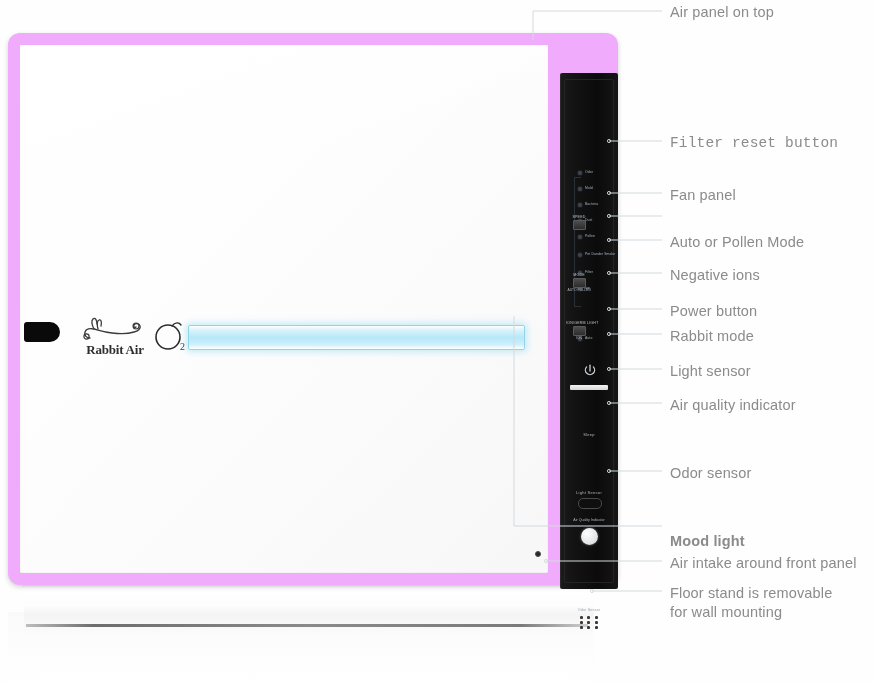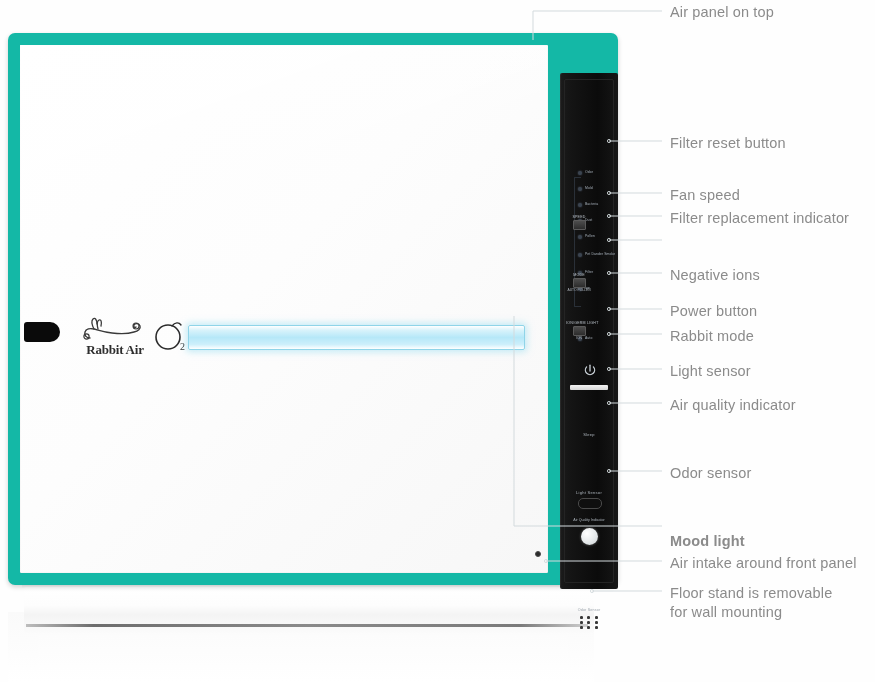--- a/index.html
+++ b/index.html
@@ -33,22 +33,22 @@
     background:linear-gradient(to right,#bdbdbd,#6d6d6d 12%,#8a8a8a 50%,#7a7a7a 88%,#cfcfcf);
   }
   .stand-shadow{
     position:absolute;left:22px;top:583px;width:576px;height:5px;
     background:linear-gradient(to bottom,#e9e9e9,#fdfdfd);
   }
 
   
   .unit{
     position:absolute;left:8px;top:33px;width:610px;height:552px;
-    background:#14b8a6;
-    border-radius:7px;
+    background:#f0abfc;
+    border-radius:12px;
     box-shadow:0 2px 5px rgba(0,0,0,.18);
   }
   
   .front-panel{
     position:absolute;left:12px;top:12px;width:528px;height:528px;
     background:linear-gradient(135deg,#ffffff 0%,#fdfdfd 45%,#f7f7f7 100%);
     border-radius:1px;
     box-shadow:inset 0 0 1px rgba(0,0,0,.25);
   }
   .front-panel:after{
@@ -355,23 +355,23 @@
       <path d="M 609 471 L 662 471" stroke="#d3dadd" stroke-width="1" fill="none"></path>
       <circle cx="609" cy="471" r="1.6" fill="none" stroke="#d3dadd" stroke-width=".9"></circle>
       <path d="M 514 316 L 514 526 L 662 526" stroke="#d3dadd" stroke-width="1" fill="none"></path>
       <path d="M 546 561 L 662 561" stroke="#d3dadd" stroke-width="1" fill="none"></path>
       <circle cx="546" cy="561" r="1.6" fill="none" stroke="#d3dadd" stroke-width=".9"></circle>
       <path d="M 592 591 L 662 591" stroke="#d3dadd" stroke-width="1" fill="none"></path>
       <circle cx="592" cy="591" r="1.6" fill="none" stroke="#d3dadd" stroke-width=".9"></circle>
     </svg>
 
   <div class="callout" style="left:670px;top:3px;">Air panel on top</div>
-  <div class="callout" style="left:670px;top:134px;">Filter reset button</div>
-  <div class="callout" style="left:670px;top:186px;">Fan speed</div>
-  <div class="callout" style="left:670px;top:209px;">Filter replacement indicator</div>
+  <div class="callout" style="left:670px;top:134px;font-family:Liberation Mono, monospace;">Filter reset button</div>
+  <div class="callout" style="left:670px;top:186px;">Fan panel</div>
+  <div class="callout" style="left:670px;top:233px;">Auto or Pollen Mode</div>
   <div class="callout" style="left:670px;top:266px;text-align:center;">Negative ions</div>
   <div class="callout" style="left:670px;top:302px;">Power button</div>
   <div class="callout" style="left:670px;top:327px;">Rabbit mode</div>
   <div class="callout" style="left:670px;top:362px;">Light sensor</div>
   <div class="callout" style="left:670px;top:396px;">Air quality indicator</div>
   <div class="callout" style="left:670px;top:464px;">Odor sensor</div>
   <div class="callout" style="left:670px;top:532px;font-weight:bold;">Mood light</div>
   <div class="callout" style="left:670px;top:554px;">Air intake around front panel</div>
   <div class="callout" style="left:670px;top:584px;">Floor stand is removable
 for wall mounting</div>

